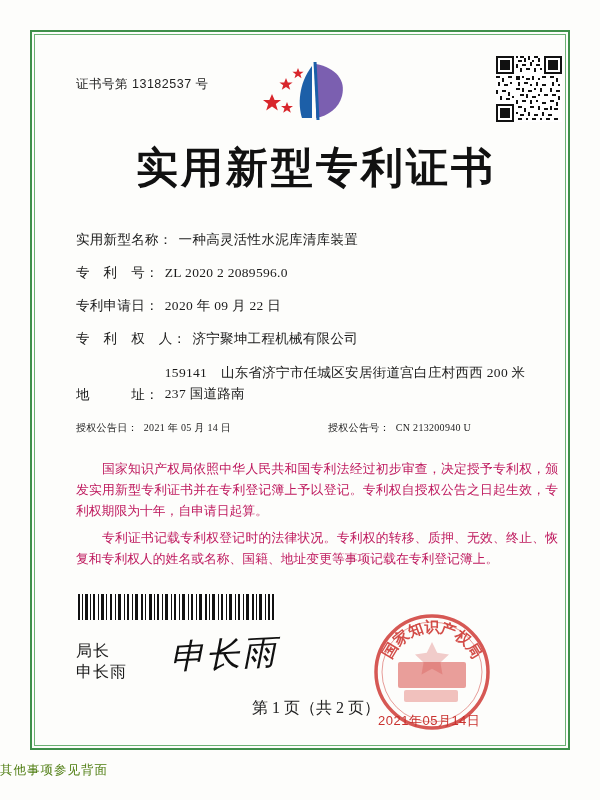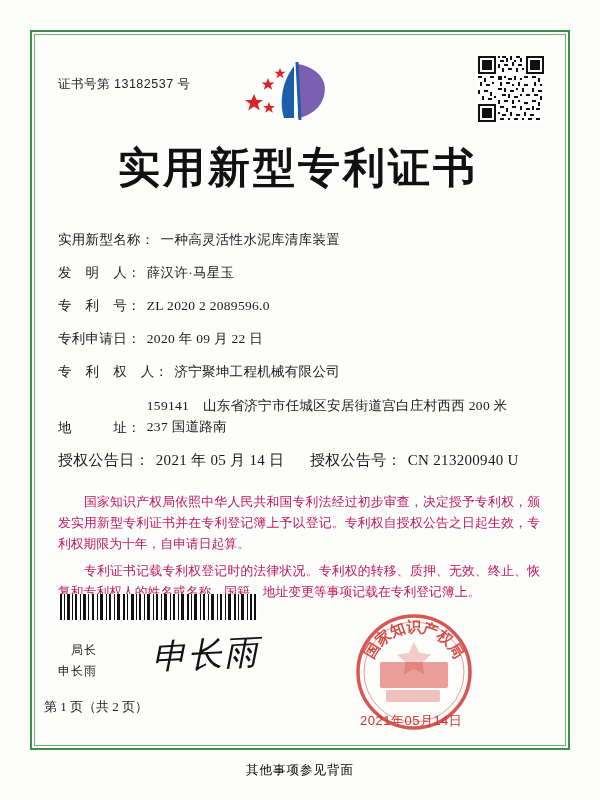--- a/index.html
+++ b/index.html
@@ -33,21 +33,21 @@
     position: absolute;
     left: 34px;
     top: 34px;
     width: 532px;
     height: 712px;
     border: 1px solid #6bb073;
     box-sizing: border-box;
   }
   .content {
     position: absolute;
-    left: 44px;
+    left: 62px;
     top: 46px;
     width: 508px;
     height: 688px;
   }
 
   
   .header-row {
     position: relative;
     height: 86px;
   }
@@ -113,21 +113,21 @@
   .field-value.wrap {
     line-height: 21px;
   }
   .field-value .l2 {
     display: block;
     padding-left: 0px;
   }
   .row-split {
     display: flex;
     align-items: center;
-    font-size: 15px;
+    font-size: 10px;
     line-height: 19px;
     margin-bottom: 14px;
   }
   .row-split .half {
     display: flex;
   }
   .row-split .half.first { flex: 0 0 252px; }
 
   .paragraphs {
     margin-top: 22px;
@@ -148,24 +148,23 @@
     left: 14px;
     top: 548px;
     width: 200px;
     height: 26px;
   }
 
   .sig-block {
     position: absolute;
     left: 14px;
     top: 594px;
-    font-size: 12px;
+    font-size: 16px;
     line-height: 21px;
     letter-spacing: 1px;
-    text-align: right;
   }
   .sig-script {
     position: absolute;
     left: 108px;
     top: 586px;
     font-size: 34px;
     font-family: "Liberation Serif", serif;
     font-style: italic;
     color: #111;
     letter-spacing: 2px;
@@ -187,33 +186,33 @@
     color: #c9322f;
     font-family: "Liberation Sans", sans-serif;
     letter-spacing: 0.5px;
   }
 
   .page-num {
     position: absolute;
     left: 0;
     right: 0;
     top: 652px;
-    text-align: left;
-    font-size: 13px;
+    text-align: center;
+    font-size: 16px;
     color: #222;
   }
 
   .footer-note {
     position: absolute;
     left: 0;
     right: 0;
     top: 762px;
-    text-align: center;
+    text-align: left;
     font-size: 12.5px;
-    color: #000000;
+    color: #4d7c0f;
     letter-spacing: 1px;
   }
 </style>
 </head>
 <body>
 
 <div class="page">
   <div class="border-outer"></div>
   <div class="border-inner"></div>
 
@@ -339,24 +338,20 @@
 
     <div class="title">实用新型专利证书</div>
 
     <div class="fields">
 
       <div class="field-row">
         <span class="field-label">实用新型名称：</span>
         <span class="field-value">一种高灵活性水泥库清库装置</span>
       </div>
 
-      <div class="field-row">
-        <span class="field-label">发　明　人：</span>
-        <span class="field-value">薛汉许·马星玉</span>
-      </div>
 
       <div class="field-row">
         <span class="field-label">专　利　号：</span>
         <span class="field-value">ZL 2020 2 2089596.0</span>
       </div>
 
       <div class="field-row">
         <span class="field-label">专利申请日：</span>
         <span class="field-value">2020 年 09 月 22 日</span>
       </div>

